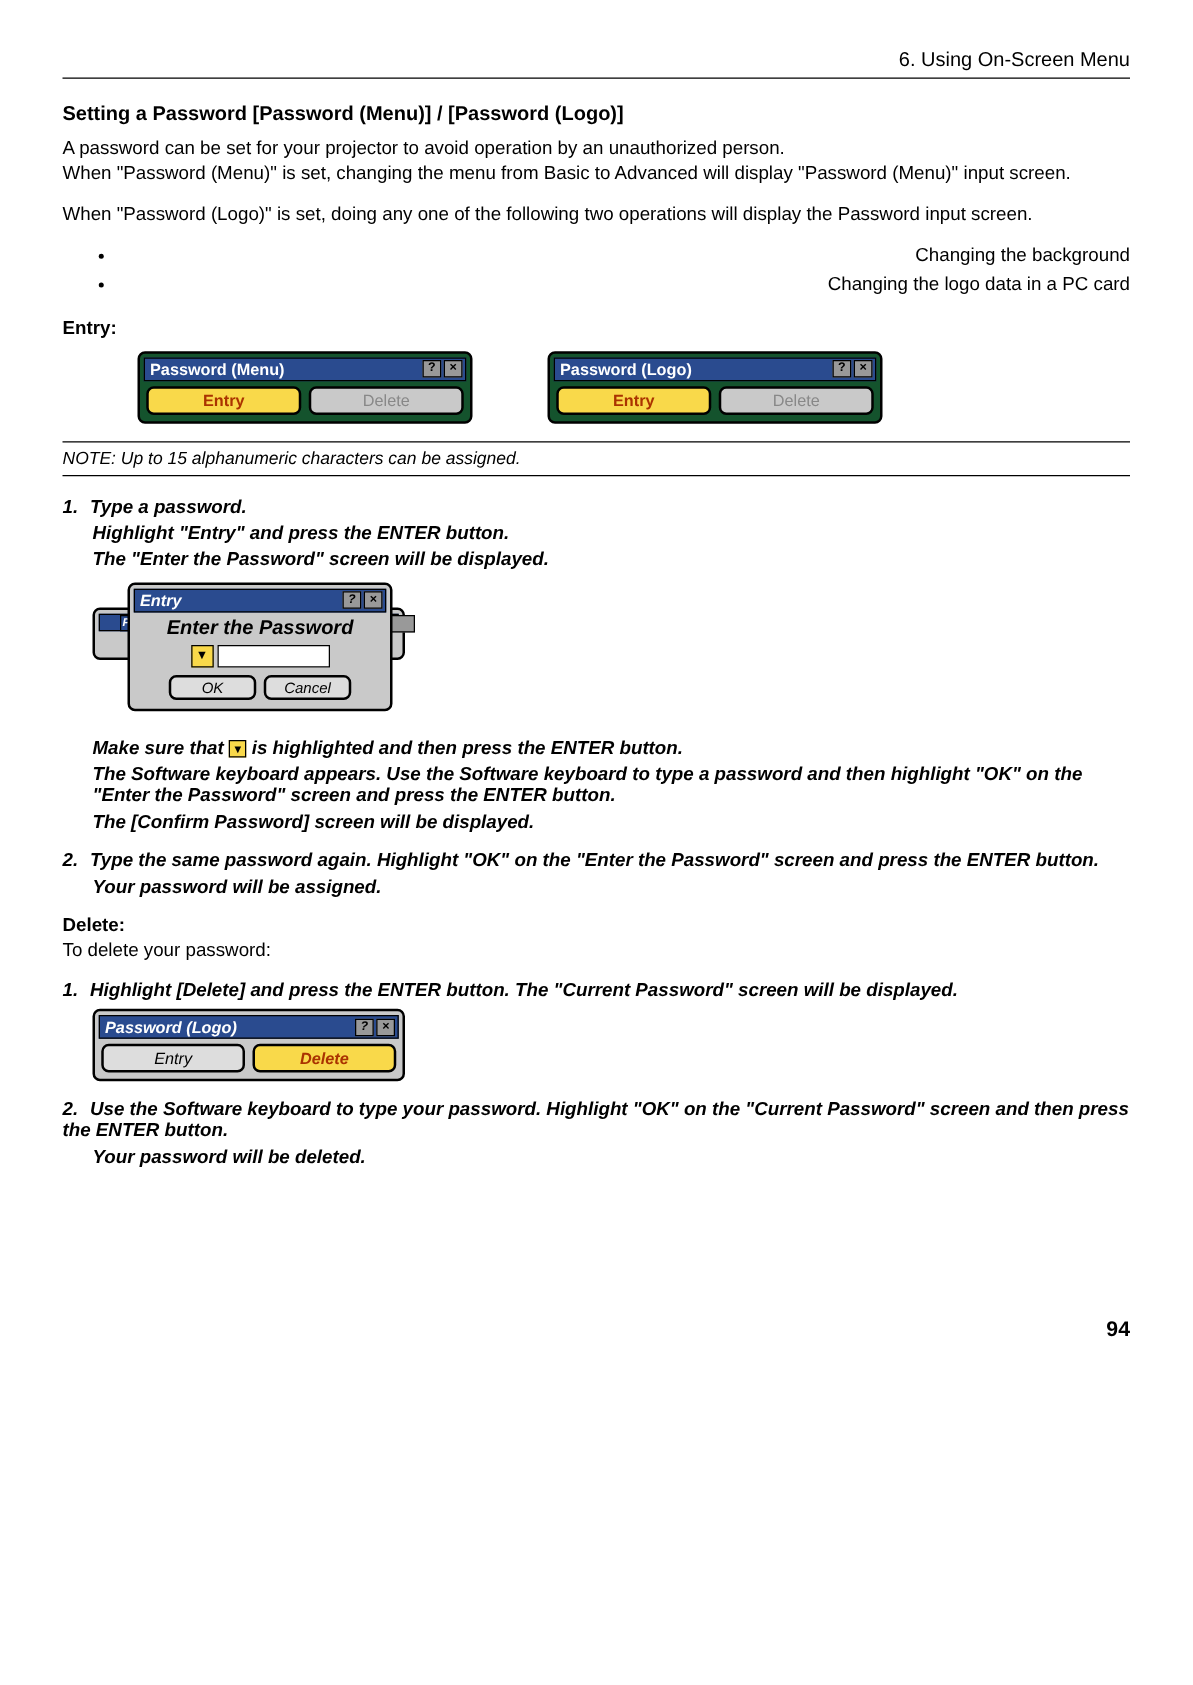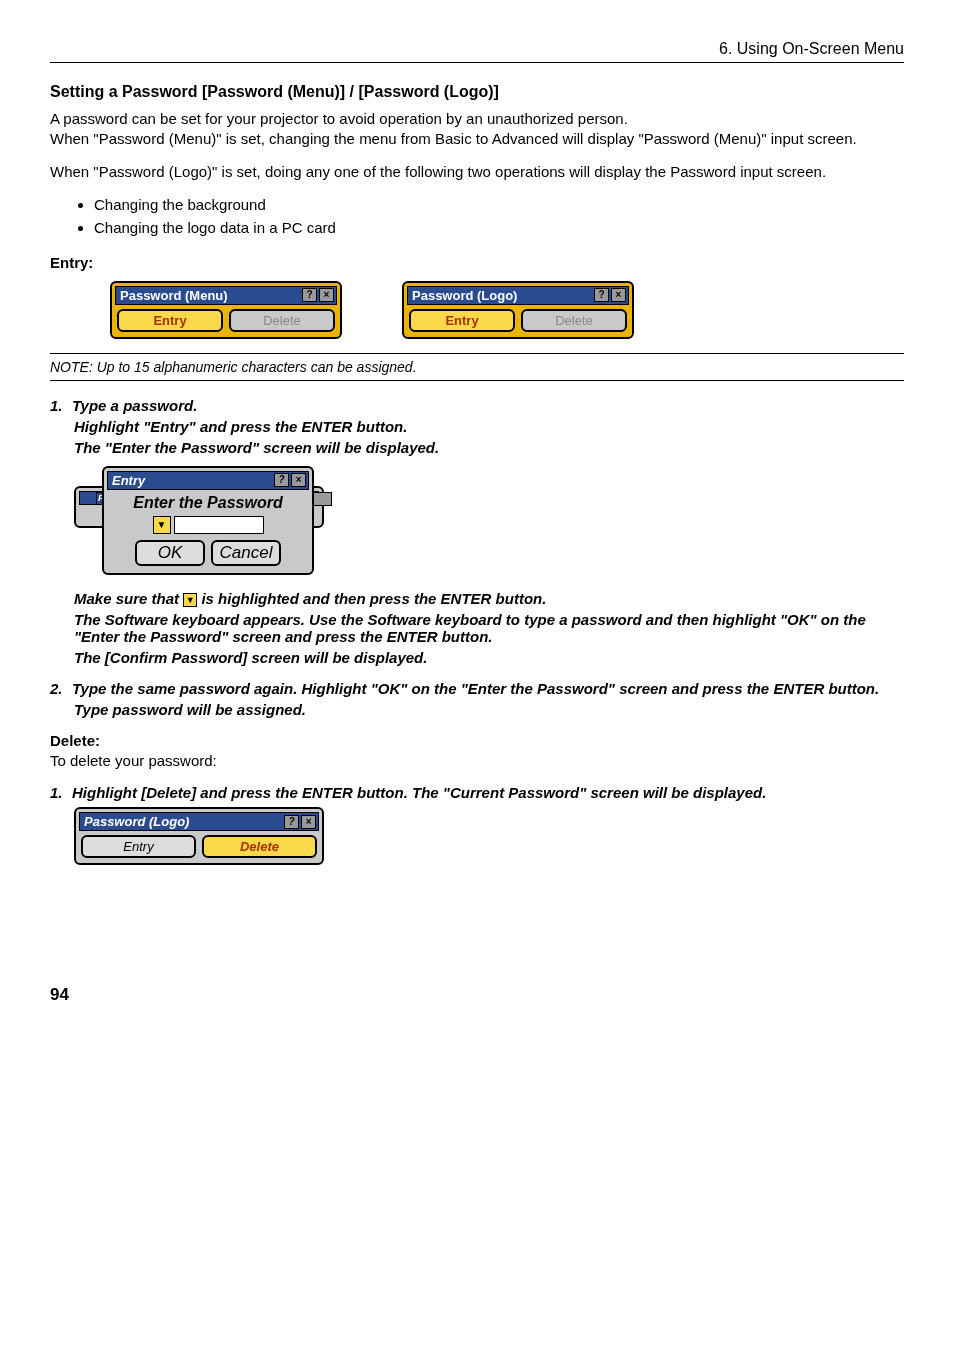--- a/index.html
+++ b/index.html
@@ -29,41 +29,42 @@
   }
   p {
     margin: 0 0 14px 0;
     font-size: 15px;
     line-height: 1.3;
   }
   ul.bullets {
     list-style: disc;
     margin: 0 0 18px 0;
     padding-left: 44px;
+    text-align: right;
   }
   ul.bullets li {
     font-size: 15px;
     margin-bottom: 6px;
   }
   .label {
     font-weight: bold;
     font-size: 15px;
     margin: 8px 0 10px 0;
   }
   .dialog-row {
     display: flex;
     gap: 60px;
     margin: 4px 0 14px 60px;
   }
   .dialog {
     border: 2px solid #000;
     border-radius: 6px;
-    background: #eab308;
+    background: #14532d;
     padding: 3px;
-    width: 232px;
+    width: 268px;
   }
   .titlebar {
     display: flex;
     align-items: center;
     background: #2a4b8f;
     color: #fff;
     font-size: 13px;
     font-weight: bold;
     padding: 1px 2px 1px 4px;
     border: 1px solid #000;
@@ -188,21 +189,21 @@
     border: 1px solid #000;
   }
   .okcancel {
     display: flex;
     justify-content: center;
     gap: 6px;
   }
   .okcancel .btn {
     flex: 0 0 70px;
     padding: 1px 0;
-    font-size: 17px;
+    font-size: 12px;
     background: #ddd;
   }
   .inline-icon {
     display: inline-block;
     vertical-align: middle;
     width: 14px; height: 14px;
     background: #f9d94a;
     border: 1px solid #000;
     font-size: 9px;
     line-height: 12px;
@@ -213,21 +214,21 @@
     margin: 6px 0 10px 24px;
   }
   .delete-dialog {
     border: 2px solid #000;
     border-radius: 6px;
     background: #c9c9c9;
     padding: 3px;
     width: 250px;
   }
   .pagenum {
-    text-align: left;
+    text-align: right;
     font-weight: bold;
     font-size: 17px;
     margin-top: 120px;
   }
   .left-tab {
     position: absolute;
     left: 22px; top: 26px;
     width: 14px; height: 13px;
     background: #2a4b8f;
     border: 1px solid #000;
@@ -332,21 +333,21 @@
           <span>Make sure that </span><span class="inline-icon">▼</span><span> is highlighted and then press the ENTER button.</span>
         </div>
         <div>The Software keyboard appears. Use the Software keyboard to type a password and then highlight "OK" on the "Enter the Password" screen and press the ENTER button.</div>
         <div>The [Confirm Password] screen will be displayed.</div>
       </div>
     </li>
 
     <li>
       <span class="step-num">2.</span><span>Type the same password again. Highlight "OK" on the "Enter the Password" screen and press the ENTER button.</span>
       <div class="step-body">
-        <div>Type password will be assigned.</div>
+        <div>Your password will be assigned.</div>
       </div>
     </li>
   </ol>
 
   <div class="label">Delete:</div>
   <p style="margin-top:-8px;">To delete your password:</p>
 
   <ol class="steps">
     <li>
       <span class="step-num">1.</span><span>Highlight [Delete] and press the ENTER button. The "Current Password" screen will be displayed.</span>
@@ -357,16 +358,22 @@
             <span class="winicon">?</span>
             <span class="winicon">×</span>
           </div>
           <div class="button-row">
             <div class="btn plain" style="background:#ddd;">Entry</div>
             <div class="btn highlight">Delete</div>
           </div>
         </div>
       </div>
     </li>
+    <li>
+      <span class="step-num">2.</span><span>Use the Software keyboard to type your password. Highlight "OK" on the "Current Password" screen and then press the ENTER button.</span>
+      <div class="step-body">
+        <div>Your password will be deleted.</div>
+      </div>
+    </li>
   </ol>
 
   <div class="pagenum">94</div>
 </div>
 
 </body></html>

